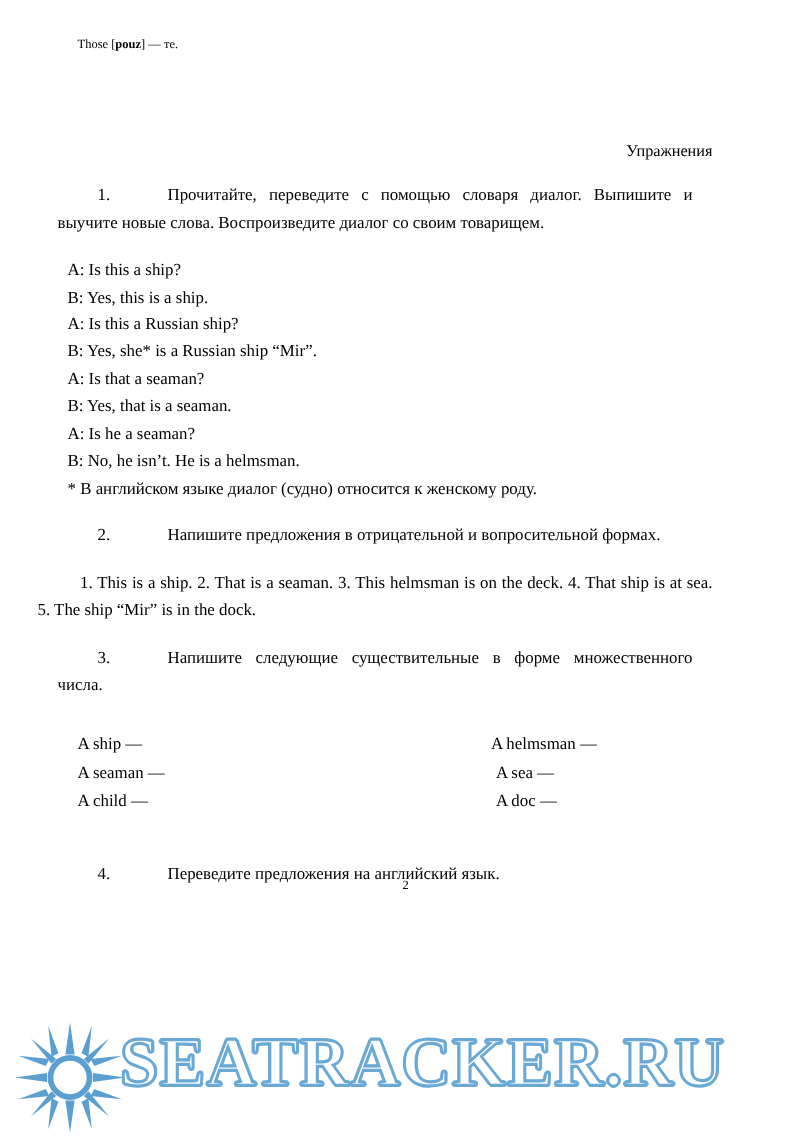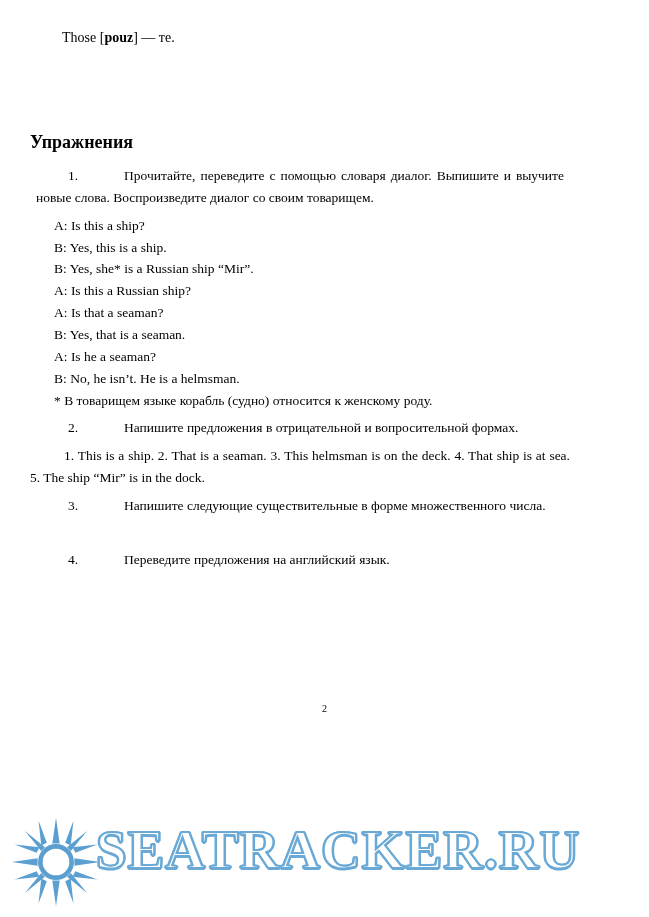--- a/index.html
+++ b/index.html
@@ -25,43 +25,43 @@
     position: absolute;
     left: 30px;
     top: 30px;
     width: 540px;
   }
   .indent {
     text-indent: 34px;
   }
   .top-line {
     margin-left: 32px;
-    font-size: 14px;
-    margin-bottom: 14px;
+    font-size: 10px;
+    margin-bottom: 0;
   }
   .bold { font-weight: bold; }
   .gap-big { height: 72px; }
   .gap-mid { height: 20px; }
   .heading {
-    text-align: left;
-    font-weight: bold;
-    font-size: 18px;
+    text-align: right;
+    font-weight: normal;
+    font-size: 13px;
     margin-bottom: 12px;
   }
   .para {
     font-size: 13.5px;
     line-height: 1.62;
     text-align: justify;
     margin: 0;
   }
   .num-para {
     font-size: 13.5px;
     line-height: 1.62;
     text-align: justify;
-    margin: 6px;
+    margin: 16px;
   }
   .num-label-wide {
     display: inline-block;
     width: 56px;
     margin-left: 32px;
   }
   .dialog-line {
     font-size: 13.5px;
     line-height: 1.62;
     margin-left: 24px;
@@ -136,39 +136,55 @@
     <div class="gap-big"></div>
 
     <div class="heading">Упражнения</div>
 
     <div class="num-para">
       <span class="num-label-wide">1.</span><span>Прочитайте, переведите с помощью словаря диалог. Выпишите и выучите новые слова. Воспроизведите диалог со своим товарищем.</span>
     </div>
 
     <div class="dialog-line">A: Is this a ship?</div>
     <div class="dialog-line">B: Yes, this is a ship.</div>
+    <div class="dialog-line">A: Is this a Russian ship?</div>
     <div class="dialog-line">B: Yes, she* is a Russian ship “Mir”.</div>
-    <div class="dialog-line">A: Is this a Russian ship?</div>
     <div class="dialog-line">A: Is that a seaman?</div>
     <div class="dialog-line">B: Yes, that is a seaman.</div>
     <div class="dialog-line">A: Is he a seaman?</div>
     <div class="dialog-line">B: No, he isn’t. He is a helmsman.</div>
 
-    <div class="dialog-line">* В товарищем языке корабль (судно) относится к женскому роду.</div>
+    <div class="dialog-line">* В английском языке диалог (судно) относится к женскому роду.</div>
 
     <div class="num-para">
       <span class="num-label-wide">2.</span><span>Напишите предложения в отрицательной и вопросительной формах.</span>
     </div>
 
     <div class="para indent">1. This is a ship. 2. That is a seaman. 3. This helmsman is on the deck. 4. That ship is at sea. 5. The ship “Mir” is in the dock.</div>
 
     <div class="num-para">
       <span class="num-label-wide">3.</span><span>Напишите следующие существительные в форме множественного числа.</span>
     </div>
 
+    <table class="word-table">
+      <tbody>
+          <tr>
+        <td>A ship —</td>
+        <td class="col2">A helmsman —</td>
+      </tr>
+      <tr>
+        <td>A seaman —</td>
+        <td class="col2b">A sea —</td>
+      </tr>
+      <tr>
+        <td>A child —</td>
+        <td class="col2b">A doc —</td>
+      </tr>
+    </tbody>
+      </table>
 
     <div class="gap-mid"></div>
 
     <div class="num-para">
       <span class="num-label-wide">4.</span><span>Переведите предложения на английский язык.</span>
     </div>
 
     <div class="gap-mid"></div>
 
 

